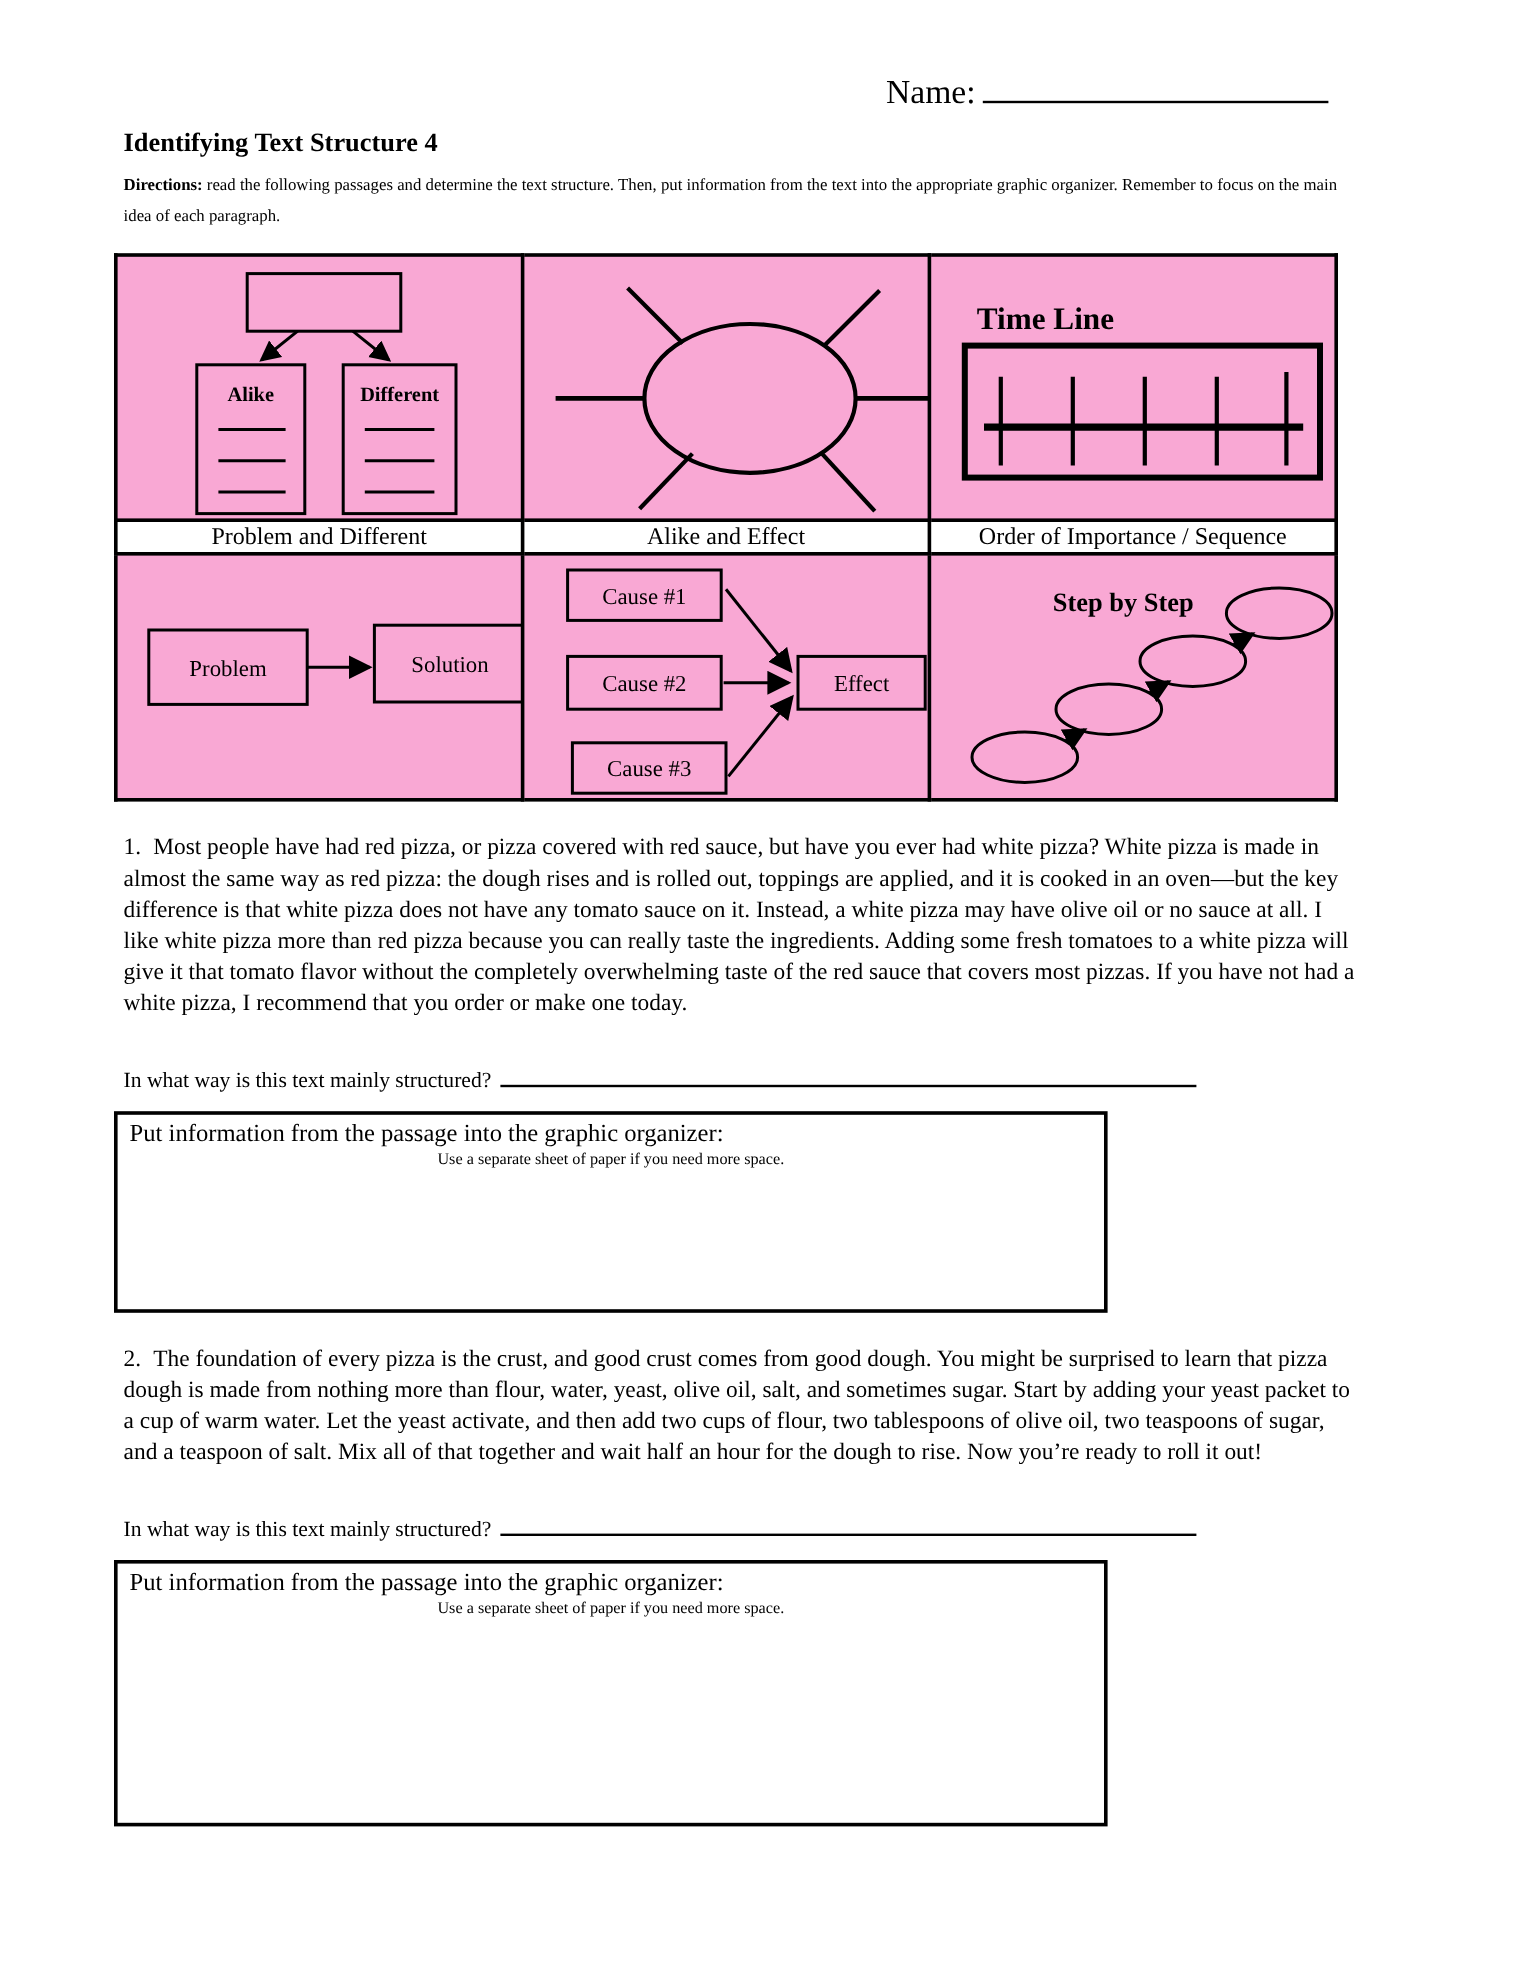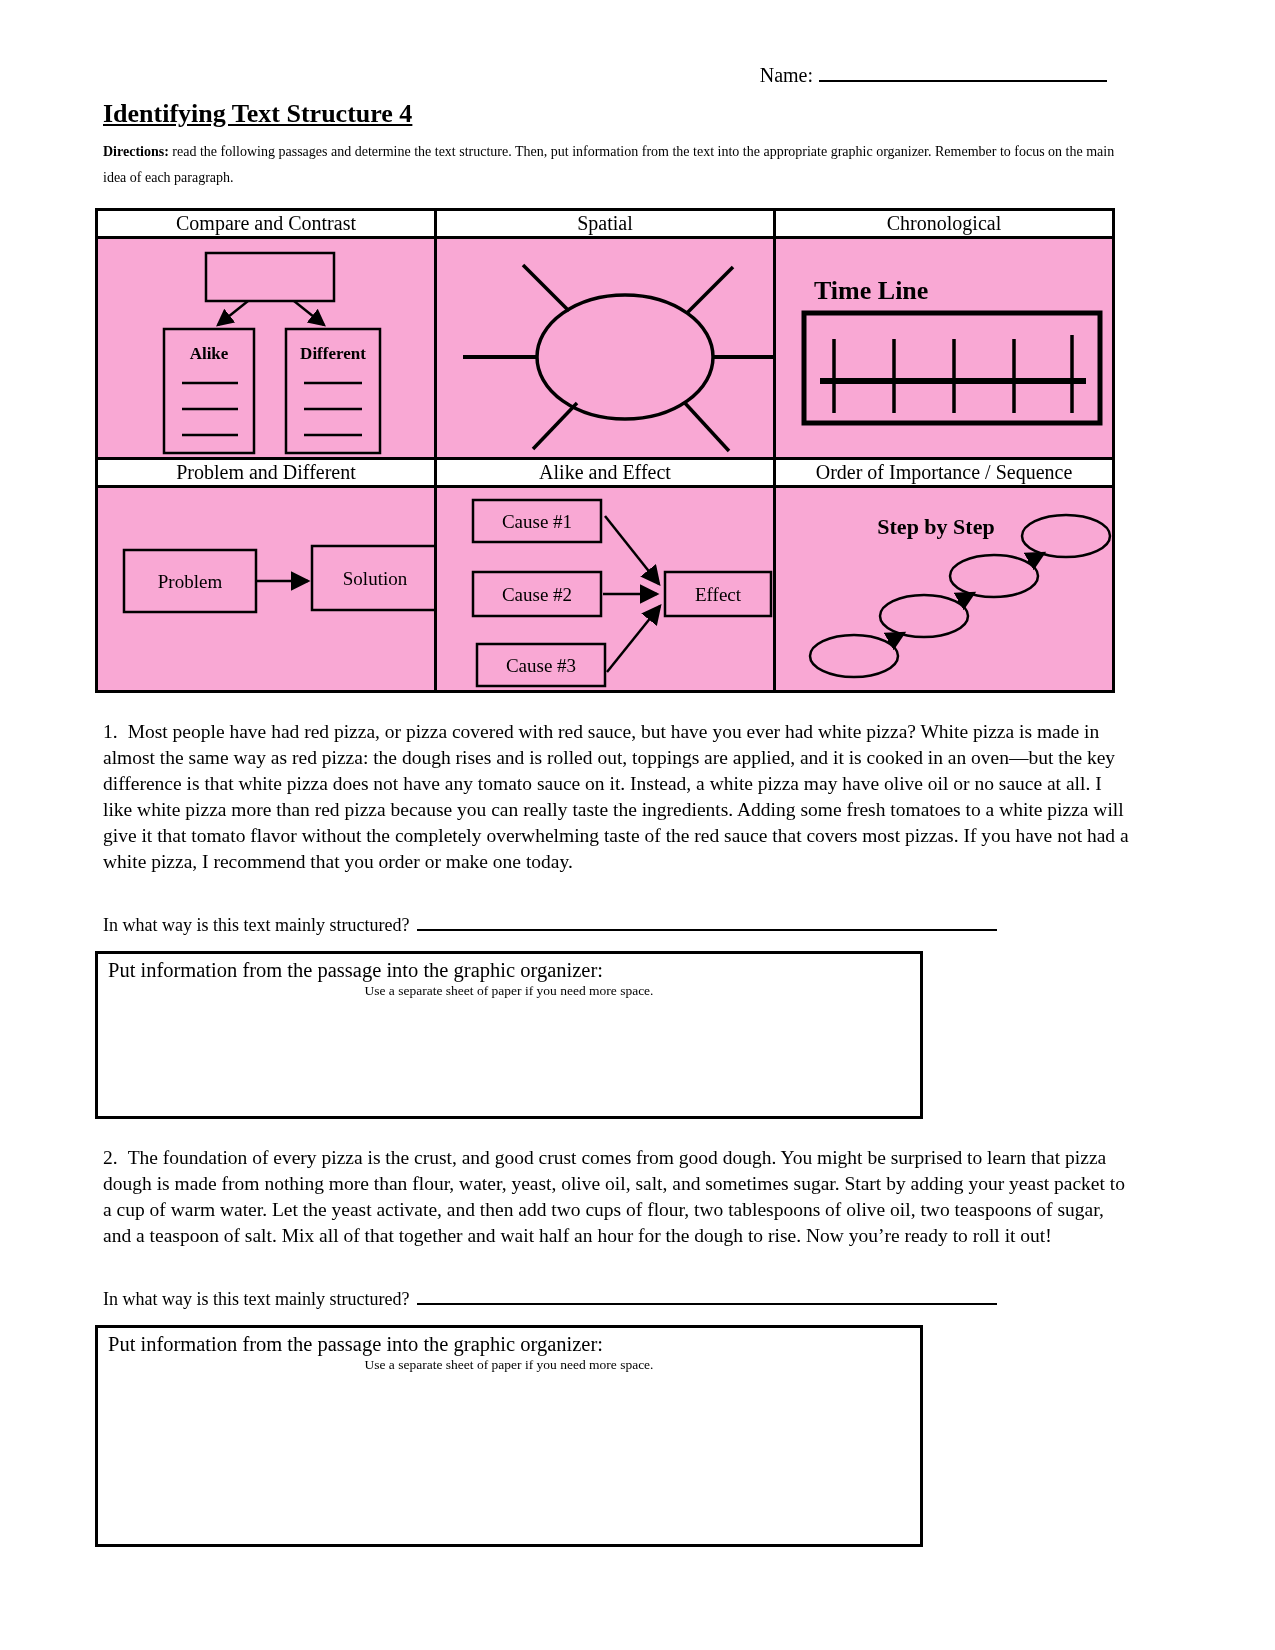--- a/index.html
+++ b/index.html
@@ -10,34 +10,33 @@
     color: #000000;
     font-family: "Liberation Serif", serif;
   }
   .page { position: relative; width: 1275px; height: 1650px; overflow: hidden; }
   .content { width: 1035px; margin-left: 95px; }
 
   .name-row {
     padding-top: 62px;
     width: 1012px;
     text-align: right;
-    font-size: 20px;
+    font-size: 28px;
   }
   .name-line {
     display: inline-block;
     width: 288px; height: 20px;
     border-bottom: 2px solid #000;
     margin-left: 6px;
     vertical-align: baseline;
   }
   .title {
-    font-size: 26px;
+    font-size: 22px;
     font-weight: bold;
     margin: 12px 0 10px 8px;
-    text-decoration: underline;
   }
   .directions {
     font-size: 14px;
     line-height: 26px;
     margin-left: 8px;
     width: 1025px;
   }
   .directions b { font-weight: bold; }
 
   table.organizers {
@@ -104,25 +103,20 @@
 
     <div class="title">Identifying Text Structure 4</div>
 
     <div class="directions">
       <b>Directions:</b>
       <span>read the following passages and determine the text structure. Then, put information from the text into the appropriate graphic organizer.  Remember to focus on the main idea of each paragraph.</span>
     </div>
 
     <table class="organizers">
       <tbody>
-          <tr>
-        <th>Compare and Contrast</th>
-        <th>Spatial</th>
-        <th>Chronological</th>
-      </tr>
       <tr>
         <td class="diagram-cell">
           <svg width="338" height="218" viewBox="0 0 338 218">
             <defs>
               <marker id="arrA" markerWidth="9" markerHeight="9" refX="6" refY="3.5" orient="auto">
                 <path d="M0,0 L7,3.5 L0,7 z" fill="#000"></path>
               </marker>
             </defs>
             <rect x="108" y="14" width="128" height="48" fill="none" stroke="#000" stroke-width="2.5"></rect>
             <line x1="150" y1="62" x2="120" y2="86" stroke="#000" stroke-width="2.5" marker-end="url(#arrA)"></line>

